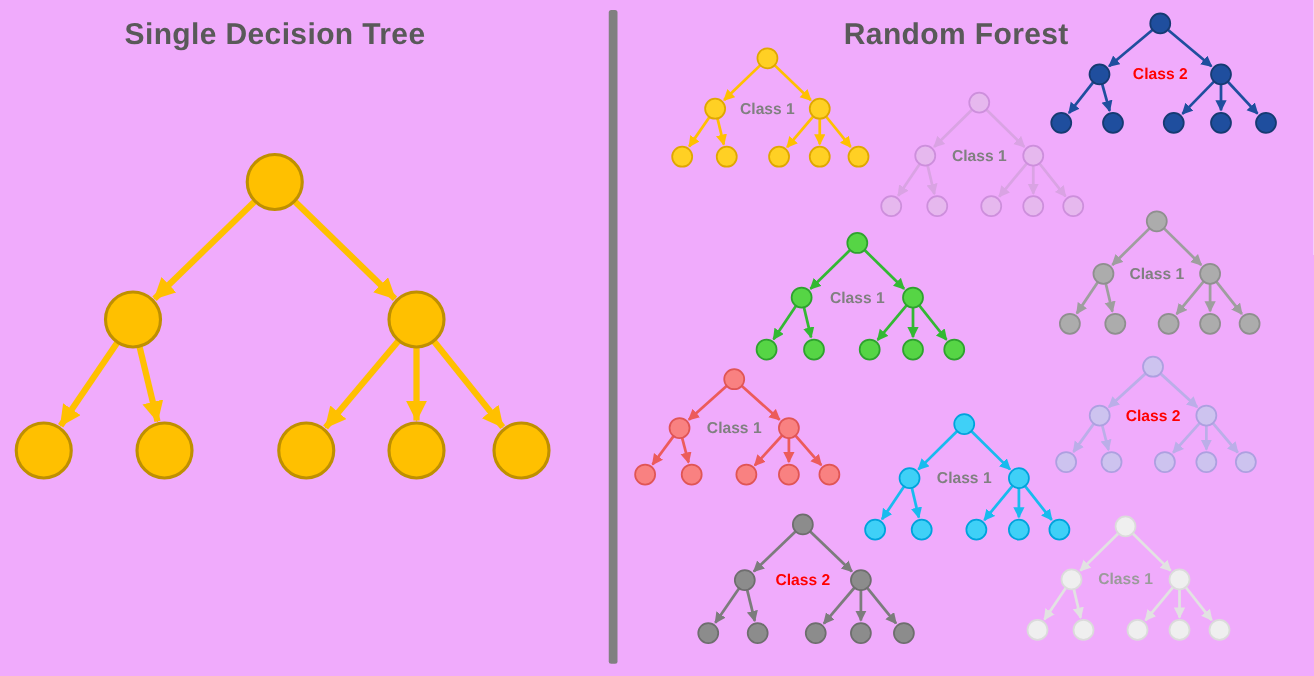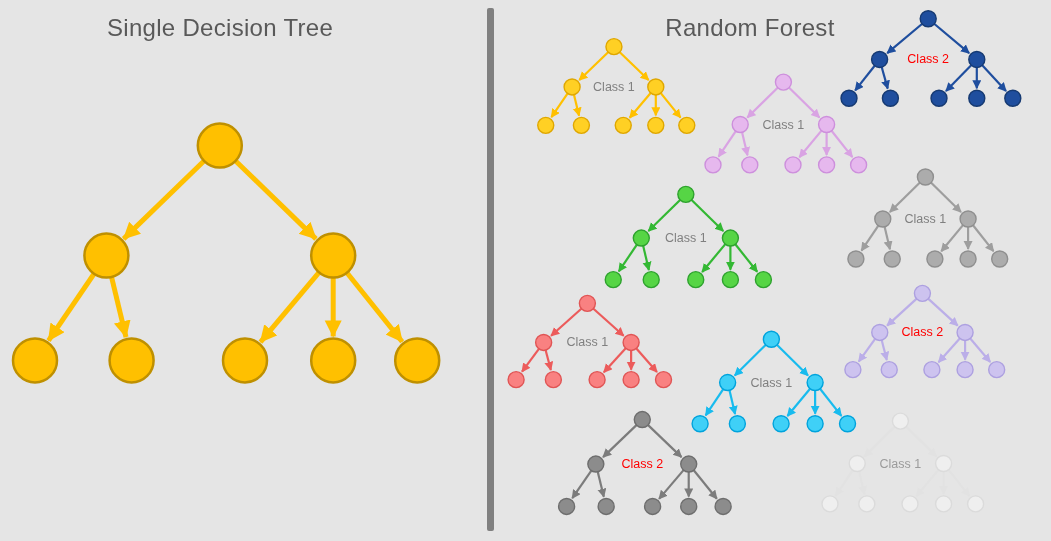--- a/index.html
+++ b/index.html
@@ -1,25 +1,26 @@
 <!DOCTYPE html>
 <html><head>
 <meta charset="utf-8">
 <style>
   html,body{margin:0;padding:0;background:#ffffff;}
   .canvas{
-    position:relative;width:1051px;height:541px;background:#e5e5e5;overflow:hidden;
+    position:relative;width:1051px;height:541px;background:#f0abfc;overflow:hidden;
     font-family:"Liberation Sans", sans-serif;
+    font-weight:bold;
   }
   .panel-title{
     position:absolute;top:14px;font-size:24px;color:#595959;text-align:center;
     letter-spacing:0.3px;
   }
   .panel-title.left{left:0;width:440px;}
-  .panel-title.right{left:530px;width:440px;}
+  .panel-title.right{left:545px;width:440px;}
   .divider{
     position:absolute;left:487px;top:8px;width:7px;height:523px;background:#808080;border-radius:2px;
   }
   svg{position:absolute;left:0;top:0;}
   svg text{font-family:"Liberation Sans", sans-serif;}
 </style>
 </head>
 <body>
 
 <div class="canvas">

